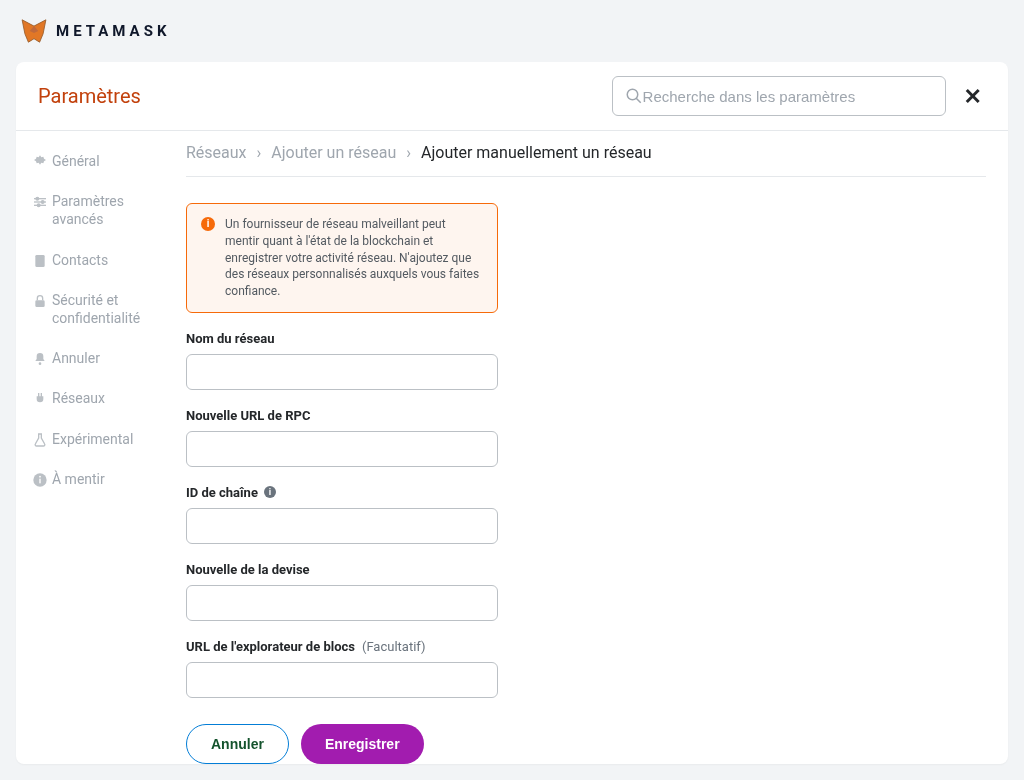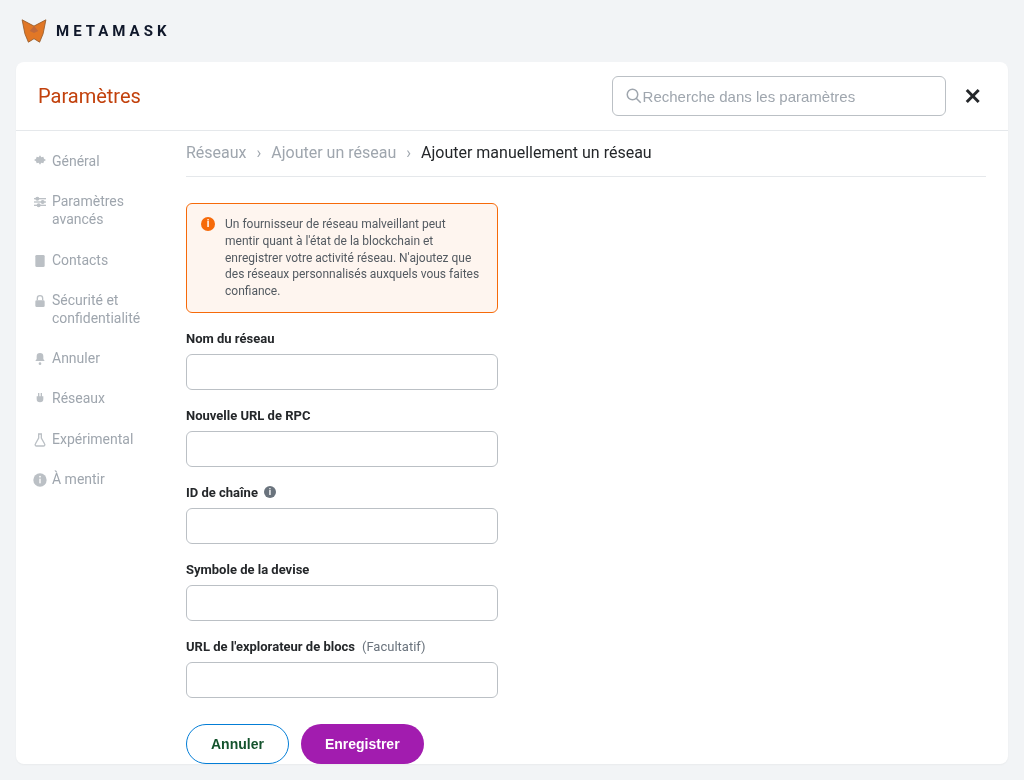--- a/index.html
+++ b/index.html
@@ -307,21 +307,21 @@
 
         <div class="form-group">
           <div class="form-label">
             <span>ID de chaîne</span>
             <span class="info-dot">i</span>
           </div>
           <input class="form-input" type="text" value="" style="">
         </div>
 
         <div class="form-group">
-          <div class="form-label">Symbole de la devise</div>
+          <div class="form-label">Nouvelle de la devise</div>
           <input class="form-input" type="text" value="" style="">
         </div>
 
         <div class="form-group">
           <div class="form-label">
             <span>URL de l'explorateur de blocs</span>
             <span class="optional">(Facultatif)</span>
           </div>
           <input class="form-input" type="text" value="" style="">
         </div>

